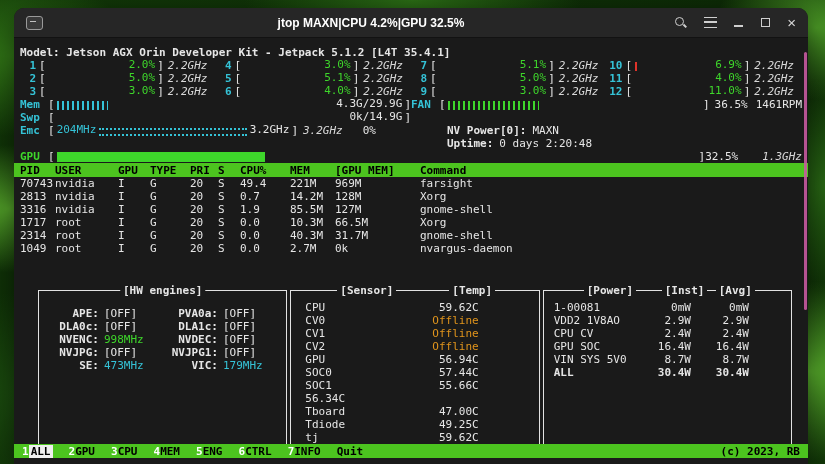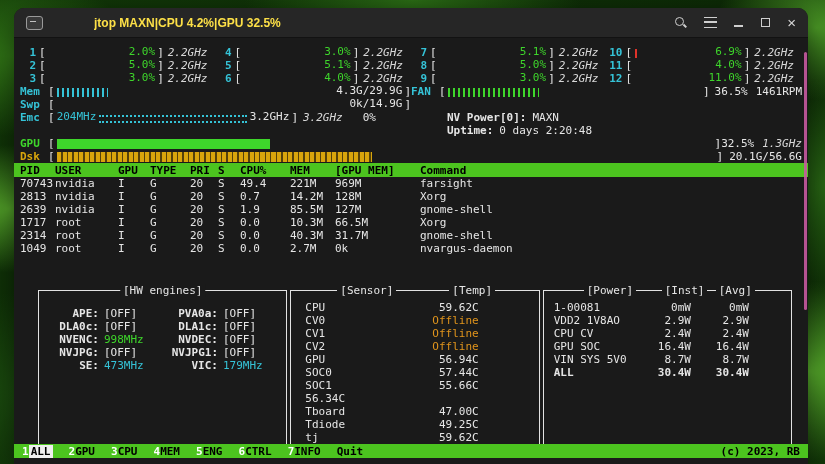--- a/index.html
+++ b/index.html
@@ -13,21 +13,21 @@
       radial-gradient(150px 170px at 100% 40%, #2a6b15 0, rgba(0,0,0,0) 62%),
       radial-gradient(200px 150px at 98% 80%, #5cb62e 0, rgba(0,0,0,0) 60%),
       radial-gradient(240px 90px at 50% 0%, #2c6f16 0, rgba(0,0,0,0) 70%),
       linear-gradient(135deg,#123908 0%,#0d2b06 60%,#123908 100%);}
   .window{position:absolute;left:14px;top:8px;width:794px;height:456px;border-radius:10px 10px 0 0;
     background:#1a1a1a;box-shadow:0 10px 34px rgba(0,0,0,.6)}
   
   .titlebar{position:relative;height:30px;background:#262626;border-radius:10px 10px 0 0;
     display:flex;align-items:center;padding:0 12px;border-bottom:1px solid #121212;
     font-family:"Liberation Sans",sans-serif}
-  .tb-title{position:absolute;left:80px;right:160px;color:#fde047;
+  .tb-title{position:absolute;left:80px;right:160px;text-align:center;color:#ffffff;
     font-size:12px;font-weight:bold;white-space:nowrap;overflow:hidden}
   .app-icon{width:17px;height:14px;border:1px solid #9a9a9a;border-radius:3px;background:#3a3a3a;position:relative}
   .app-icon::after{content:"";position:absolute;left:3px;top:4px;width:6px;height:1.5px;background:#c0c0c0}
   .tb-icons{margin-left:auto;display:flex;align-items:center;gap:17px}
   .i-search{width:13px;height:13px;position:relative}
   .i-search::before{content:"";position:absolute;left:1px;top:1px;width:7px;height:7px;border:1.5px solid #cfcfcf;border-radius:50%}
   .i-search::after{content:"";position:absolute;left:9px;top:9px;width:4px;height:1.6px;background:#cfcfcf;transform:rotate(45deg)}
   .i-menu{width:13px;height:11px;border-top:1.5px solid #cfcfcf;border-bottom:1.5px solid #cfcfcf;position:relative}
   .i-menu::after{content:"";position:absolute;left:0;right:0;top:3.4px;height:1.5px;background:#cfcfcf}
   .i-min{width:10px;height:11px;position:relative}
@@ -64,21 +64,21 @@
   .cpu-pct{color:#3ed62b}
   .cpu-freq{font-style:italic;color:#d8d8d8;margin-left:4px}
   
   .phead{display:flex;height:14px;align-items:center;background:#4cc41f;color:#000;font-weight:bold;margin:0 -6px;padding:0 6px}
   .prow{display:flex;height:13px;align-items:flex-end}
   .pc0{flex:0 0 35px}.pc1{flex:0 0 63px}.pc2{flex:0 0 32px}.pc3{flex:0 0 40px}.pc4{flex:0 0 28px}
   .pc5{flex:0 0 22px}.pc6{flex:0 0 50px}.pc7{flex:0 0 45px}.pc8{flex:0 0 85px}.pc9{flex:1;min-width:0}
   
   .boxes{position:absolute;top:252px;left:24px;right:16px;height:155px;display:flex;gap:3px}
   .box{flex:1 1 0;border:1px solid #e2e2e2;position:relative;min-width:0}
-  .btitle{position:absolute;top:-7px;background:#1a1a1a;padding:0 3px;font-weight:normal;height:13px;line-height:13px}
+  .btitle{position:absolute;top:-7px;background:#1a1a1a;padding:0 3px;font-weight:bold;height:13px;line-height:13px}
   .bt-center{left:50%;transform:translateX(-50%)}
   .box1-body{padding-top:16px}
   .box23-body{padding-top:10px}
   .hw-row{display:flex;height:13px;align-items:center;padding-left:4px}
   .hw-k1{font-weight:bold;flex:0 0 56px;text-align:right}
   .hw-v1{flex:0 0 54px;margin-left:5px}
   .hw-k2{font-weight:bold;flex:0 0 60px;text-align:right}
   .hw-v2{flex:1;margin-left:5px}
   .sr{display:flex;height:13px;align-items:center;padding:0 60px 0 14px}
   .sr-name{flex:1}
@@ -111,20 +111,21 @@
       <span class="i-search"></span>
       <span class="i-menu"></span>
       <span class="i-min"></span>
       <span class="i-max"></span>
       <span class="i-close"></span>
     </span>
   </div>
 
   <div class="term">
 
+    <div class="line bold">Model: Jetson AGX Orin Developer Kit - Jetpack 5.1.2 [L4T 35.4.1]</div>
 
     <div class="line">
       <div class="cpu-cell">
         <span class="cpu-id">1</span>
         <span class="bwrap">
             <span class="binner right">
               <span class="cpu-pct">2.0%</span>
             </span>
           </span>
         <span class="cpu-freq">2.2GHz</span>
@@ -298,32 +299,23 @@
     </div>
 
     <div class="line">
       <span class="lbl green">GPU</span>
       <span class="bwrap">
           <span class="binner">
             <span class="fill-green" style="width: 32.5%;"></span>
           </span>
         </span>
       <span style="">32.5%</span>
-      <span class="it" style="margin-left:8px">1.3GHz</span>
-    </div>
-
-    <div class="line">
-      <span class="lbl yellow">Dsk</span>
-      <span class="bwrap">
-          <span class="binner">
-            <span class="fill-yellow" style="width: 48%;"></span>
-          </span>
-        </span>
-      <span style="margin-left:6px">20.1G/56.6G</span>
-    </div>
+      <span class="it" style="margin-left:24px">1.3GHz</span>
+    </div>
+
 
     <div class="phead">
       <span class="pc0">PID</span>
       <span class="pc1">USER</span>
       <span class="pc2">GPU</span>
       <span class="pc3">TYPE</span>
       <span class="pc4">PRI</span>
       <span class="pc5">S</span>
       <span class="pc6">CPU%</span>
       <span class="pc7">MEM</span>
@@ -349,21 +341,21 @@
         <span class="pc2">I</span>
         <span class="pc3">G</span>
         <span class="pc4">20</span>
         <span class="pc5">S</span>
         <span class="pc6">0.7</span>
         <span class="pc7">14.2M</span>
         <span class="pc8">128M</span>
         <span class="pc9">Xorg</span>
     </div>
     <div class="prow">
-      <span class="pc0">2639</span>
+      <span class="pc0">3316</span>
         <span class="pc1">nvidia</span>
         <span class="pc2">I</span>
         <span class="pc3">G</span>
         <span class="pc4">20</span>
         <span class="pc5">S</span>
         <span class="pc6">1.9</span>
         <span class="pc7">85.5M</span>
         <span class="pc8">127M</span>
         <span class="pc9">gnome-shell</span>
     </div>

